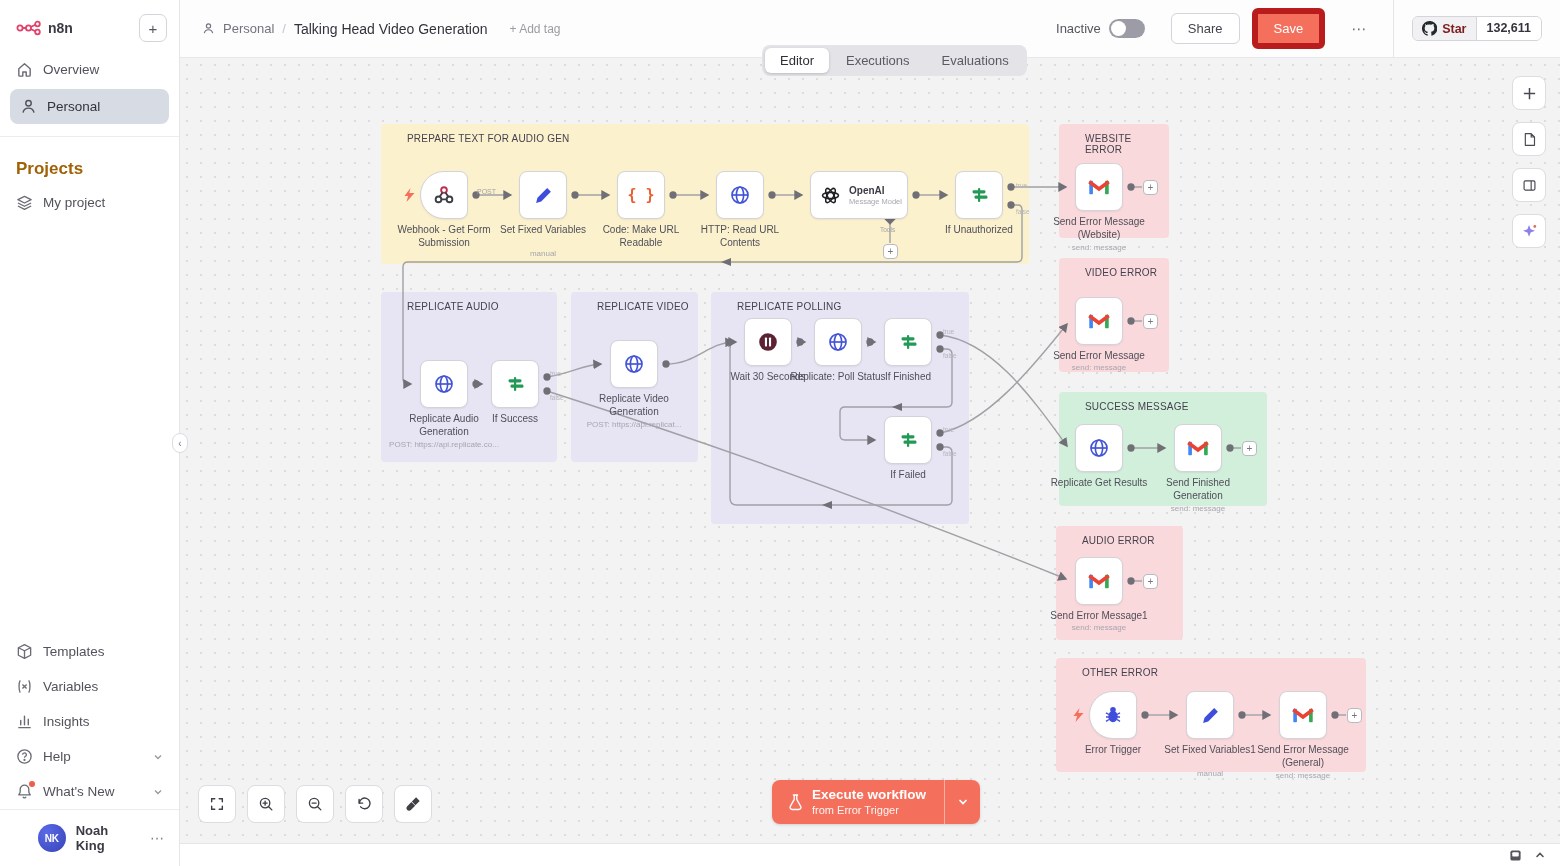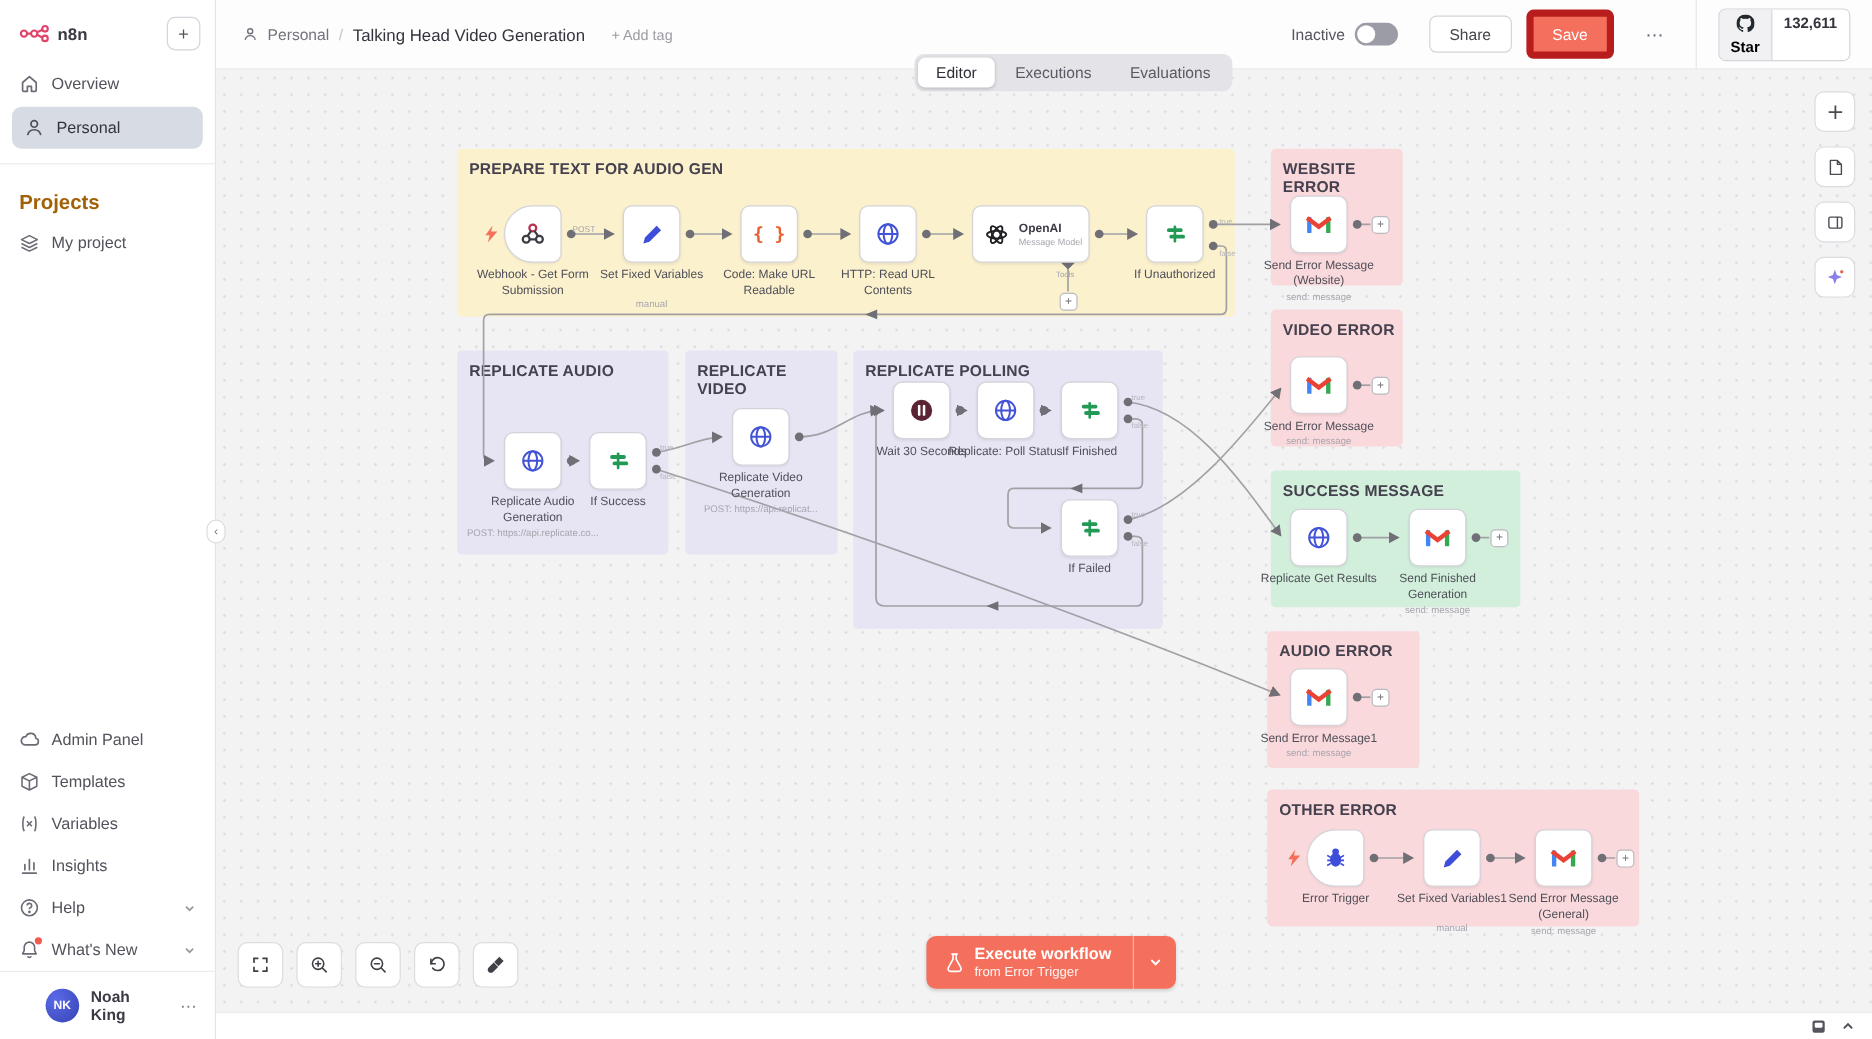--- a/index.html
+++ b/index.html
@@ -36,32 +36,32 @@
   .header-right { margin-left:auto; display:flex; align-items:center; }
   .activation { display:flex; align-items:center; gap:8px; font-size:13px; color:#55555f; margin-right:26px; }
   .toggle { width:36px; height:19px; border-radius:10px; background:#9c9ca6; position:relative; cursor:pointer; }
   .toggle .knob { position:absolute; left:2px; top:2px; width:15px; height:15px; border-radius:50%; background:#fff; }
   .btn { font-size:13px; border-radius:6px; padding:7px 16px; cursor:pointer; }
   .btn-outline { background:#fff; border:1px solid #d4d4da; color:#44444d; margin-right:12px; }
   .btn-primary { background:#f4705c; border:6px solid #b91c1c; color:#fff; font-weight:500; }
   .more-dots { color:#6e6e78; font-size:15px; letter-spacing:1px; margin:0 26px; cursor:pointer; }
   .gh-zone { border-left:1px solid #e6e6ea; height:58px; display:flex; align-items:center; padding:0 18px; }
   .gh-pill { display:flex; border:1px solid #d4d4da; border-radius:6px; overflow:hidden; cursor:pointer; }
-  .gh-star { display:flex; align-items:center; gap:5px; background:#f1f1f3; padding:4px 9px; font-size:12.5px; font-weight:bold; color:#000000;flex-direction:column; }
+  .gh-star { display:flex; align-items:center; gap:5px; background:#f1f1f3; padding:4px 9px; font-size:12.5px; font-weight:bold; color:#7f1d1d; }
   .gh-count { background:#fff; border-left:1px solid #d4d4da; padding:4px 10px; font-size:12.5px; font-weight:bold; color:#35343e; }
 
   
   .tabs { position:absolute; left:762px; top:45px; background:#e3e3e8; border-radius:8px; padding:3px; display:flex; gap:2px; z-index:40; }
   .tab { font-size:13px; color:#5a5a64; padding:5px 15px; border-radius:6px; cursor:pointer; }
   .tab.active { background:#fff; color:#2f2f38; box-shadow:0 1px 3px rgba(0,0,0,.18); }
 
   
   .canvas { position:absolute; left:180px; top:58px; width:1380px; height:785px; background:#f3f3f4; background-image:radial-gradient(#dcdcdf 1px, transparent 1.2px); background-size:14px 14px; overflow:hidden; }
   .group { position:absolute; border-radius:4px; }
-  .group-title { font-size:13px; font-weight:bold; color:#45414e; letter-spacing:.2px; padding:9px 0 0 10px; }
+  .group-title { font-size:10px; font-weight:normal; color:#45414e; letter-spacing:.2px; padding:9px 0 0 10px;margin-left:16px; }
   .edges { position:absolute; inset:0; width:1380px; height:785px; z-index:2; pointer-events:none; }
   .node { position:absolute; z-index:3; }
   .nbox { width:48px; height:48px; background:#fff; border:1px solid #d3d3d9; border-radius:8px; box-shadow:0 1px 2px rgba(0,0,0,.06); display:flex; align-items:center; justify-content:center; cursor:pointer; }
   .nbox.trigger { border-radius:24px 8px 8px 24px; }
   .nbox.wide { width:98px; justify-content:flex-start; gap:8px; padding-left:9px; }
   .nbox .ntitle { font-size:10px; font-weight:bold; color:#3c3b44; line-height:1.3; }
   .nbox .nsub { font-size:7.5px; color:#a6a6ae; }
   .nlabel { position:absolute; top:53px; left:50%; transform:translateX(-50%); width:120px; text-align:center; font-size:10px; color:#4f4f59; line-height:1.25; }
   .nsublabel { position:absolute; top:auto; left:50%; transform:translateX(-50%); width:130px; text-align:center; font-size:8px; color:#a6a6ae; }
   .bolt { position:absolute; left:-16px; top:17px; }
@@ -135,28 +135,20 @@
           <path d="M9 2.5l7 3.5-7 3.5-7-3.5z"></path>
             <path d="M2 9.5l7 3.5 7-3.5"></path>
             <path d="M2 12.7l7 3.5 7-3.5"></path>
         </svg>
       </span>
       <span>My project</span>
     </div>
 
     <div class="sb-spacer"></div>
 
-    <div class="sb-item">
-      <span class="icon">
-        <svg width="17" height="17" viewBox="0 0 18 18" fill="none" stroke="#6b6b76" stroke-width="1.5" stroke-linejoin="round">
-          <path d="M5.2 13.5a3.6 3.6 0 1 1 .6-7.2 4.6 4.6 0 0 1 8.9 1.3 3 3 0 0 1-.6 5.9z"></path>
-        </svg>
-      </span>
-      <span>Admin Panel</span>
-    </div>
     <div class="sb-item">
       <span class="icon">
         <svg width="17" height="17" viewBox="0 0 18 18" fill="none" stroke="#6b6b76" stroke-width="1.4" stroke-linejoin="round">
           <path d="M9 1.8l6.5 3.2v8L9 16.2 2.5 13v-8z"></path>
             <path d="M2.5 5l6.5 3.2L15.5 5"></path>
             <path d="M9 8.2v8"></path>
         </svg>
       </span>
       <span>Templates</span>
     </div>

